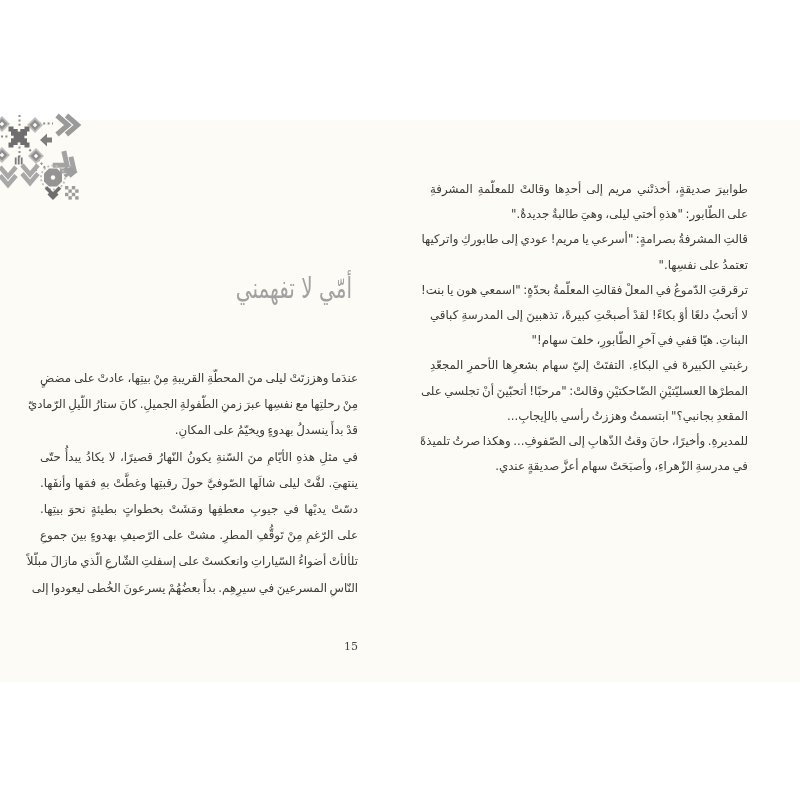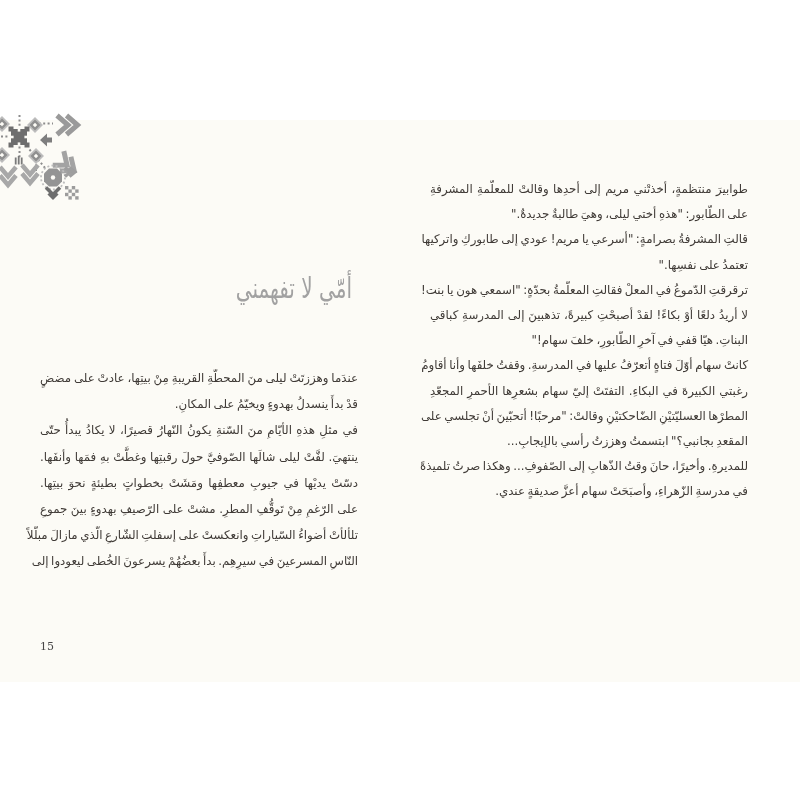--- a/index.html
+++ b/index.html
@@ -27,21 +27,21 @@
     direction:rtl; unicode-bidi:embed;
     text-align:justify; text-align-last:justify;
     white-space:nowrap; overflow:visible;
     font-size:11.8px; letter-spacing:-0.3px; word-spacing:-1.2px;
     color:#3f3a36;
   }
   .tb-left  .ln { height:26.2px; line-height:26.2px; }
   .tb-right .ln { height:25.2px; line-height:25.2px; }
   .ln.short { text-align-last:right; }
   .pagenum {
-    position:absolute; width:318px; text-align:left;
+    position:absolute; width:318px; text-align:right;
     font-family:"DejaVu Serif", serif; font-size:11px; color:#474747;
   }
   .pn-left  { left:40px;  top:640px; }
   .pn-right { left:446px; top:641px; }
 </style>
 </head>
 <body>
 
 <div class="canvas">
 
@@ -133,39 +133,39 @@
       <rect x="71.8" y="79.8" width="3.4" height="3.4"></rect>
       <rect x="68.4" y="83.2" width="3.4" height="3.4"></rect>
       <rect x="75.2" y="83.2" width="3.4" height="3.4"></rect>
     </g>
   </svg>
 
   <h1 class="chapter-title">أمّي لا تفهمني</h1>
 
   <div class="textblock tb-left">
     <div class="ln">عندَما وهززتَتْ ليلى منَ المحطّةِ القريبةِ مِنْ بيتِها، عادتْ على مضضٍ</div>
+    <div class="ln">مِنْ رحلتِها مع نفسِها عبرَ زمنِ الطّفولةِ الجميلِ. كانَ ستارُ اللّيلِ الرّماديّ</div>
     <div class="ln short">قدْ بدأَ ينسدلُ بهدوءٍ ويخيّمُ على المكانِ.</div>
     <div class="ln">في مثلِ هذهِ الأيّامِ منَ السّنةِ يكونُ النّهارُ قصيرًا، لا يكادُ يبدأُ حتّى</div>
     <div class="ln">ينتهيَ. لفَّتْ ليلى شالَها الصّوفيَّ حولَ رقبتِها وغطَّتْ بهِ فمَها وأنفَها.</div>
     <div class="ln">دسّتْ يديْها في جيوبِ معطفِها ومَشَتْ بخطواتٍ بطيئةٍ نحوَ بيتِها.</div>
     <div class="ln">على الرّغمِ مِنْ تَوقُّفِ المطرِ. مشتْ على الرّصيفِ بهدوءٍ بينَ جموعِ</div>
     <div class="ln">تلألأتْ أضواءُ السّياراتِ وانعكستْ على إسفلتِ الشّارعِ الّذي مازالَ مبلّلاً</div>
     <div class="ln">النّاسِ المسرعينَ في سيرِهِم. بدأَ بعضُهُمْ يسرعونَ الخُطى ليعودوا إلى</div>
   </div>
   <div class="pagenum pn-left">15</div>
 
   <div class="textblock tb-right">
-    <div class="ln">طوابيرَ منتظمةٍ، أخذتْني مريم إلى أحدِها وقالتْ للمعلّمةِ المشرفةِ</div>
+    <div class="ln">طوابيرَ صديقةٍ، أخذتْني مريم إلى أحدِها وقالتْ للمعلّمةِ المشرفةِ</div>
     <div class="ln short">على الطّابور: "هذهِ أختي ليلى، وهيَ طالبةٌ جديدةٌ."</div>
     <div class="ln">قالتِ المشرفةُ بصرامةٍ: "أسرعي يا مريم! عودي إلى طابوركِ واتركيها</div>
     <div class="ln short">تعتمدُ على نفسِها."</div>
     <div class="ln">ترقرقتِ الدّموعُ في المعلْ فقالتِ المعلّمةُ بحدّةٍ: "اسمعي هون يا بنت!</div>
-    <div class="ln">لا أريدُ دلعًا أوْ بكاءً! لقدْ أصبحْتِ كبيرةً، تذهبينَ إلى المدرسةِ كباقي</div>
+    <div class="ln">لا أتحبُ دلعًا أوْ بكاءً! لقدْ أصبحْتِ كبيرةً، تذهبينَ إلى المدرسةِ كباقي</div>
     <div class="ln short">البناتِ. هيّا قفي في آخرِ الطّابورِ، خلفَ سهام!"</div>
-    <div class="ln">كانتْ سهام أوّلَ فتاةٍ أتعرّفُ عليها في المدرسةِ. وقفتُ خلفَها وأنا أقاومُ</div>
     <div class="ln">رغبتي الكبيرةَ في البكاءِ. التفتَتْ إليّ سهام بشعرِها الأحمرِ المجعّدِ</div>
     <div class="ln">المطرْها العسليّتيْنِ الضّاحكتيْنِ وقالتْ: "مرحبًا! أتحبّينَ أنْ تجلسي على</div>
     <div class="ln short">المقعدِ بجانبي؟" ابتسمتُ وهززتُ رأسي بالإيجابِ...</div>
     <div class="ln">للمديرةِ. وأخيرًا، حانَ وقتُ الذّهابِ إلى الصّفوفِ... وهكذا صرتُ تلميذةً</div>
     <div class="ln short">في مدرسةِ الزّهراءِ، وأصبَحَتْ سهام أعزَّ صديقةٍ عندي.</div>
   </div>
 
 </div>
 
 </body></html>

